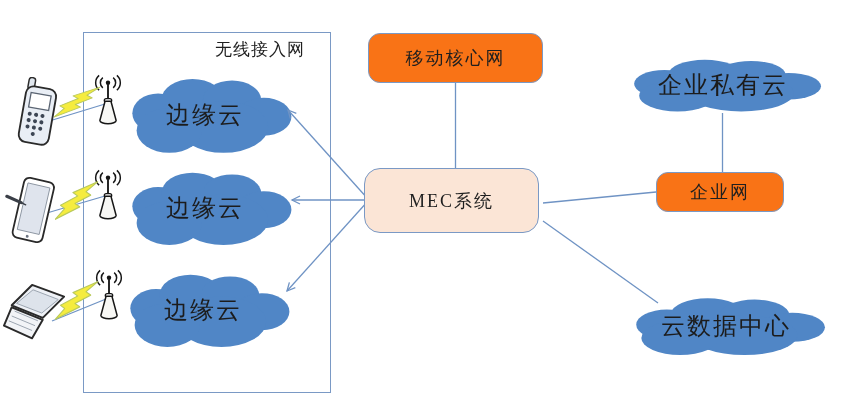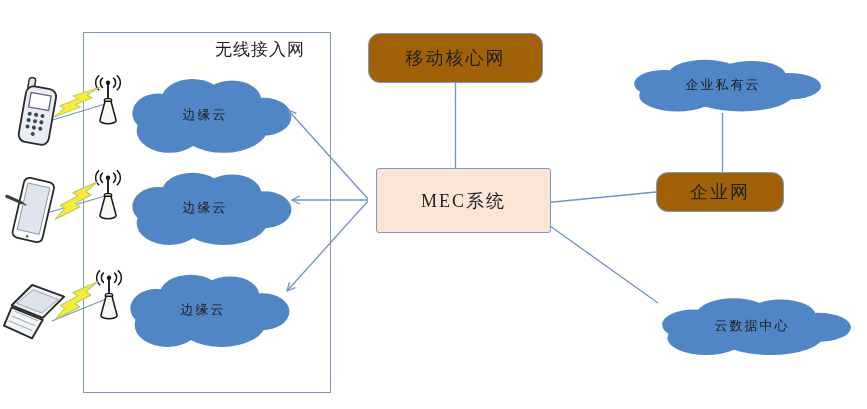--- a/index.html
+++ b/index.html
@@ -14,35 +14,35 @@
     border:1px solid var(--box_border,#7a99c5);box-sizing:border-box;background:transparent;
   }
   .ran-label{
     left:190px;top:38px;width:140px;height:24px;line-height:24px;
     text-align:center;font-size:17px;letter-spacing:1px;font-family:Liberation Serif, serif;
   }
   
   .cloud{display:flex;align-items:center;justify-content:center;}
   .cloud svg{position:absolute;inset:0;width:100%;height:100%;}
   .cloud ellipse{fill:var(--cloud_fill,#5086c6);}
-  .cloud .cloud-label{position:relative;font-size:13px;letter-spacing:2px;color:#1c1c1c;}
+  .cloud .cloud-label{position:relative;font-size:24px;letter-spacing:2px;color:#1c1c1c;}
   .cloud-edge .cloud-label{padding-right:22px;margin-left:16px;}
   .cloud1{left:122px;top:72px;width:172px;height:86px;}
   .cloud2{left:122px;top:166px;width:172px;height:84px;}
   .cloud3{left:120px;top:268px;width:172px;height:84px;}
   .cloud-ent{left:622px;top:55px;width:202px;height:60px;}
-  .cloud-dc{left:650px;top:293px;width:204px;height:66px;text-align:right;}
+  .cloud-dc{left:624px;top:293px;width:204px;height:66px;text-align:right;}
   
   .node-box{
     display:flex;align-items:center;justify-content:center;box-sizing:border-box;
-    border:1px solid var(--box_border,#7a99c5);border-radius:12px;background:#a16207;
+    border:1px solid var(--box_border,#7a99c5);border-radius:12px;background:#f97316;
     font-size:18px;letter-spacing:2px;
   }
   .core-box{left:368px;top:33px;width:175px;height:50px;}
-  .mec-box{left:376px;top:168px;width:175px;height:65px;background:var(--mec_fill,#fbe5d6);border-radius:3px;}
+  .mec-box{left:364px;top:168px;width:175px;height:65px;background:var(--mec_fill,#fbe5d6);border-radius:16px;}
   .ent-box{left:656px;top:172px;width:128px;height:40px;justify-content:center;}
   
   .connector-layer{left:0;top:0;width:867px;height:409px;pointer-events:none;}
   .connector-layer path,.connector-layer line{stroke:var(--line_color,#6f93c4);stroke-width:1.3;fill:none;}
   .arrow-head{stroke:var(--line_color,#6f93c4);fill:none;}
   
   .sprite svg{display:block;width:100%;height:100%;}
   .phone{left:15px;top:77px;width:48px;height:73px;}
   .tablet{left:5px;top:171px;width:54px;height:82px;}
   .laptop{left:3px;top:282px;width:64px;height:66px;}

